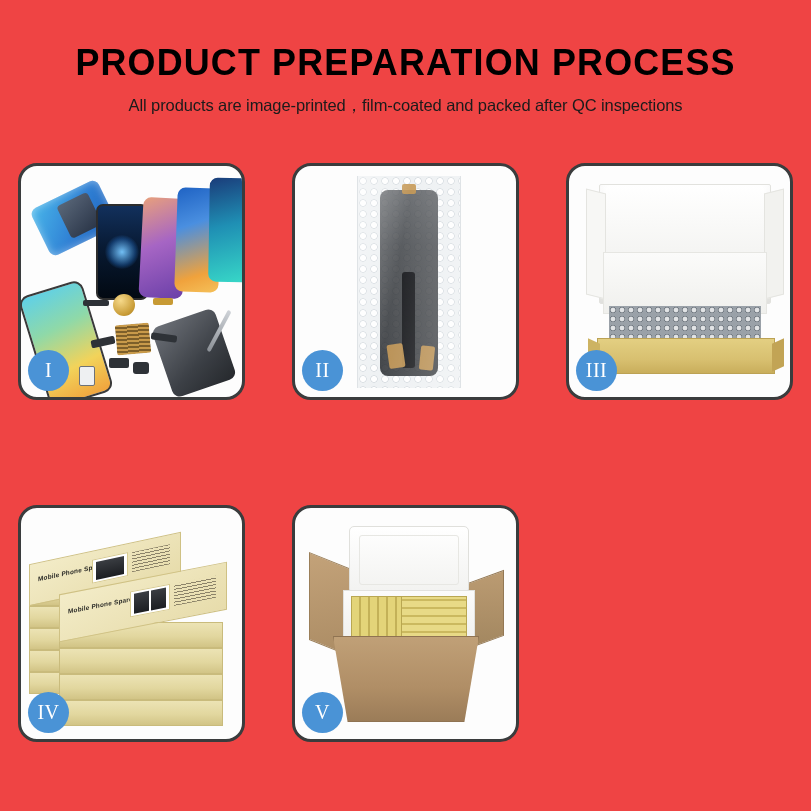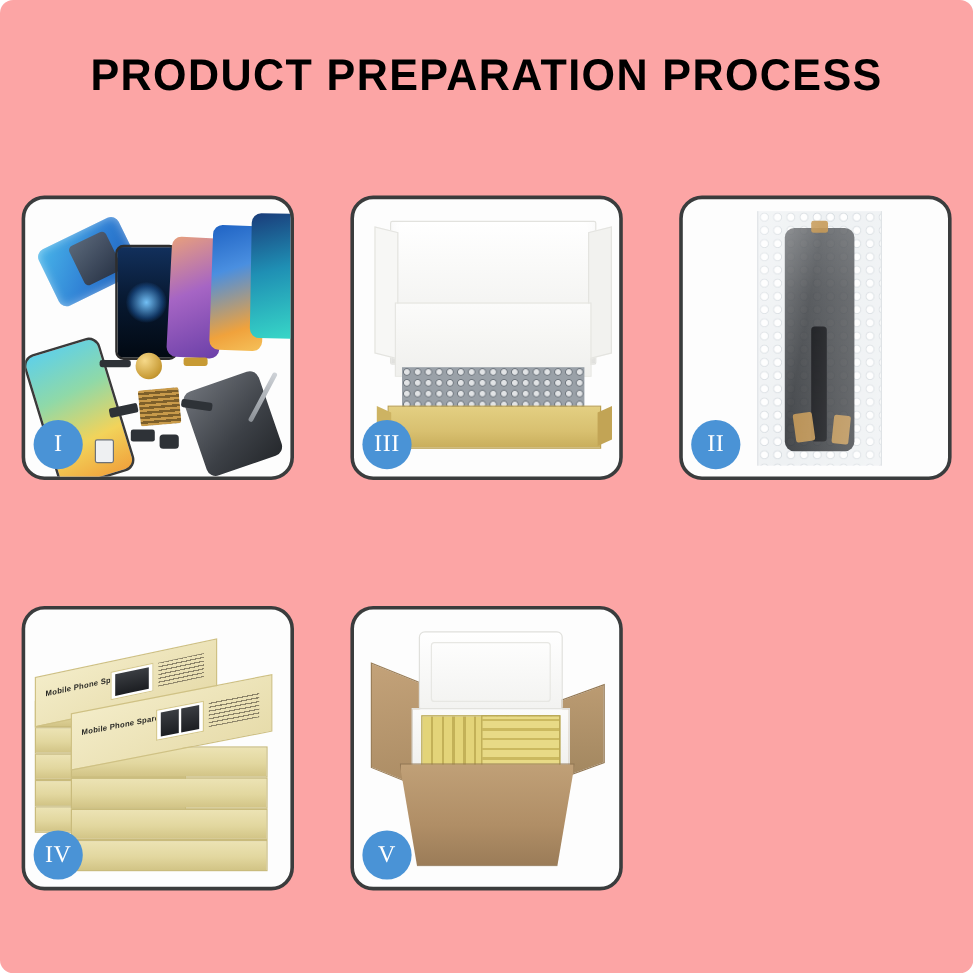--- a/index.html
+++ b/index.html
@@ -11,23 +11,22 @@
     height: 811px;
     background: #ffffff;
     font-family: "Liberation Sans", sans-serif;
     overflow: hidden;
   }
 
   .page {
     position: relative;
     width: 811px;
     height: 811px;
-    background: #fca5a5;
+    background: #ef4444;
     box-sizing: border-box;
-    border-radius: 11px;
   }
 
   
   .header {
     padding-top: 44px;
     text-align: center;
   }
   .title {
     font-family: "Liberation Sans", sans-serif;
     font-size: 37px;
@@ -480,20 +479,21 @@
     background: rgba(150,120,82,.7);
   }
 </style>
 </head>
 <body>
 
 <div class="page">
 
   <div class="header">
     <div class="title">PRODUCT PREPARATION PROCESS</div>
+    <div class="subtitle">All products are image-printed，film-coated and packed after QC inspections</div>
   </div>
 
   <div class="grid">
 
     <div class="panel p1">
       <div class="panel-art">
         <div class="scr-protect"></div>
         <div class="tempered"></div>
         <div class="ph-a"></div>
         <div class="ph-b"></div>
@@ -507,44 +507,44 @@
         <div class="flex-c"></div>
         <div class="flex-d"></div>
         <div class="flex-e"></div>
         <div class="flex-f"></div>
         <div class="sim-tray"></div>
         <div class="tweezer"></div>
       </div>
       <div class="badge">I</div>
     </div>
 
-    <div class="panel p3">
-      <div class="panel-art">
-        <div class="b3-lid"></div>
-        <div class="b3-foam"></div>
-        <div class="b3-bubble"></div>
-        <div class="b3-tray"></div>
-      </div>
-      <div class="badge">III</div>
-    </div>
-
     <div class="panel p2">
       <div class="panel-art">
         <div class="bubble-sleeve">
           <div class="lcd-inner"></div>
           <div class="lcd-cable"></div>
           <div class="tape-1"></div>
           <div class="tape-2"></div>
           <div class="tape-3"></div>
           <div class="bubble-gloss"></div>
         </div>
       </div>
       <div class="badge">II</div>
     </div>
 
+    <div class="panel p3">
+      <div class="panel-art">
+        <div class="b3-lid"></div>
+        <div class="b3-foam"></div>
+        <div class="b3-bubble"></div>
+        <div class="b3-tray"></div>
+      </div>
+      <div class="badge">III</div>
+    </div>
+
     <div class="panel p4">
       <div class="panel-art">
         <div class="stack">
 
           <div class="sbox" style="left:4px; top:58px; width:124px; height:20px;"></div>
           <div class="sbox" style="left:4px; top:80px; width:124px; height:20px;"></div>
           <div class="sbox" style="left:4px; top:102px; width:124px; height:20px;"></div>
           <div class="sbox" style="left:4px; top:124px; width:124px; height:20px;"></div>
           <div class="sbox" style="left:4px; top:146px; width:124px; height:20px;"></div>
 

